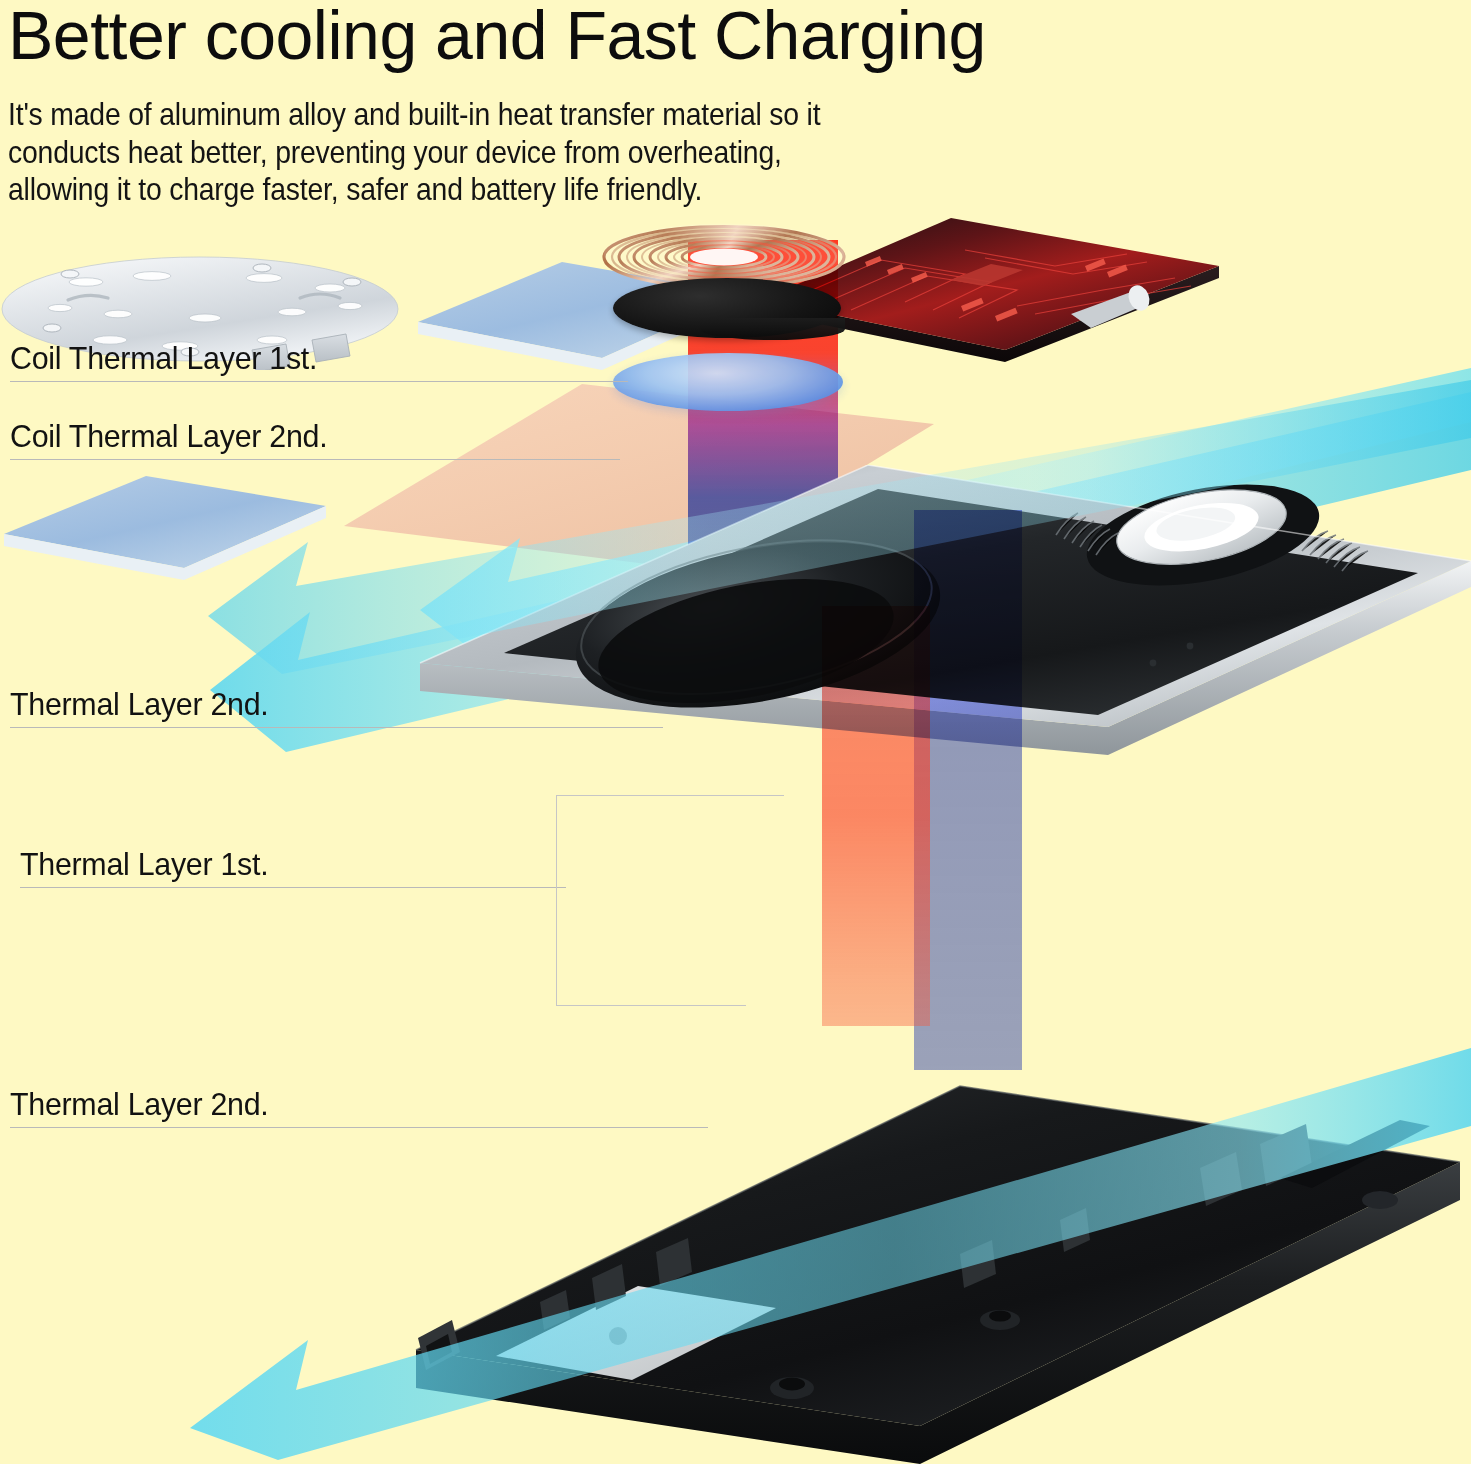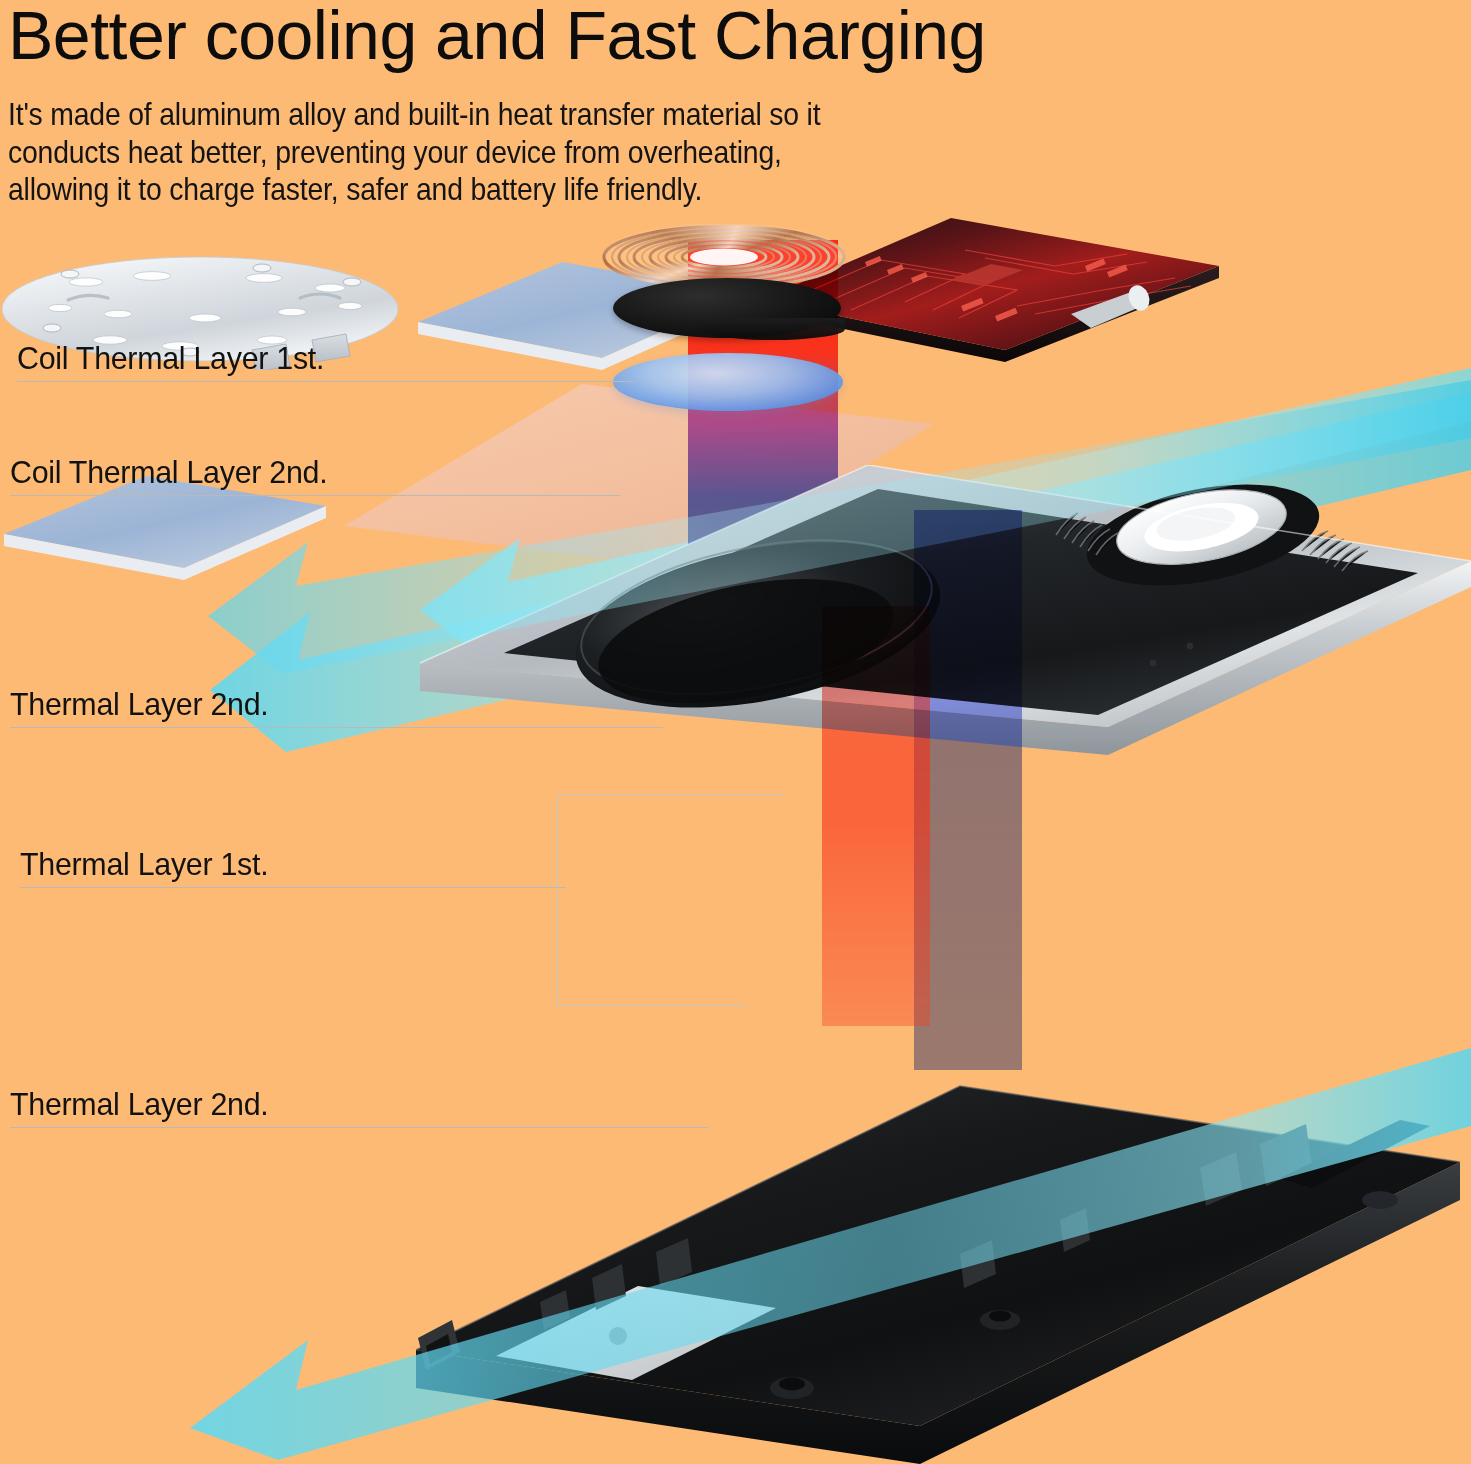--- a/index.html
+++ b/index.html
@@ -9,21 +9,21 @@
     background: #ffffff;
   }
   body {
     font-family: "Liberation Sans", sans-serif;
     color: #111111;
   }
   #page {
     position: relative;
     width: 1471px;
     height: 1464px;
-    background: #fdba74;
+    background: #fef9c3;
     overflow: hidden;
   }
 
   
   #headline {
     position: absolute;
     left: 8px;
     top: -4px;
     width: 1460px;
     font-size: 69px;
@@ -505,26 +505,26 @@
           <stop offset="55%" stop-color="#6fdff4" stop-opacity="0.52"></stop>
           <stop offset="82%" stop-color="#8ae8f8" stop-opacity="0.62"></stop>
           <stop offset="100%" stop-color="#57d6f0" stop-opacity="0.85"></stop>
         </linearGradient>
       </defs>
       <path d="M 0 388 L 118 300 L 106 350 L 1281 8 L 1281 86 L 88 420 Z" fill="url(#af3)"></path>
     </svg>
 
   </div>
 
-  <div class="callout" style="left:17px; top:332px; width:620px; height:50px;">
+  <div class="callout" style="left:10px; top:332px; width:620px; height:50px;">
     <div class="lbl">Coil Thermal Layer 1st.</div>
     <div class="rule" style="width:618px;"></div>
   </div>
 
-  <div class="callout" style="left:10px; top:410px; width:612px; height:50px;margin-top:36px;">
+  <div class="callout" style="left:10px; top:410px; width:612px; height:50px;">
     <div class="lbl">Coil Thermal Layer 2nd.</div>
     <div class="rule" style="width:610px;"></div>
   </div>
 
   <div class="callout" style="left:10px; top:678px; width:655px; height:50px;">
     <div class="lbl">Thermal Layer 2nd.</div>
     <div class="rule" style="width:653px;"></div>
   </div>
 
   <div class="callout" style="left:20px; top:838px; width:548px; height:50px;">

